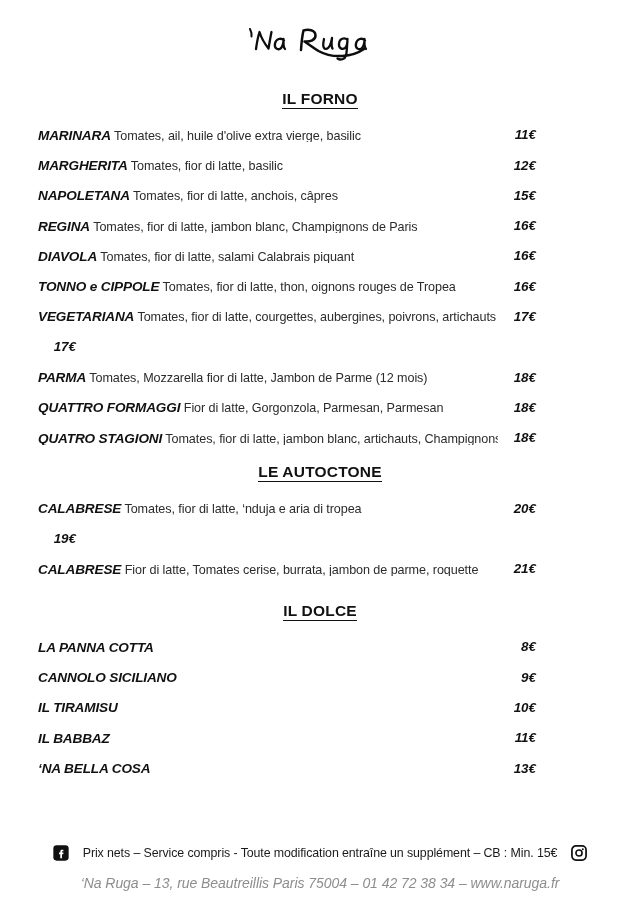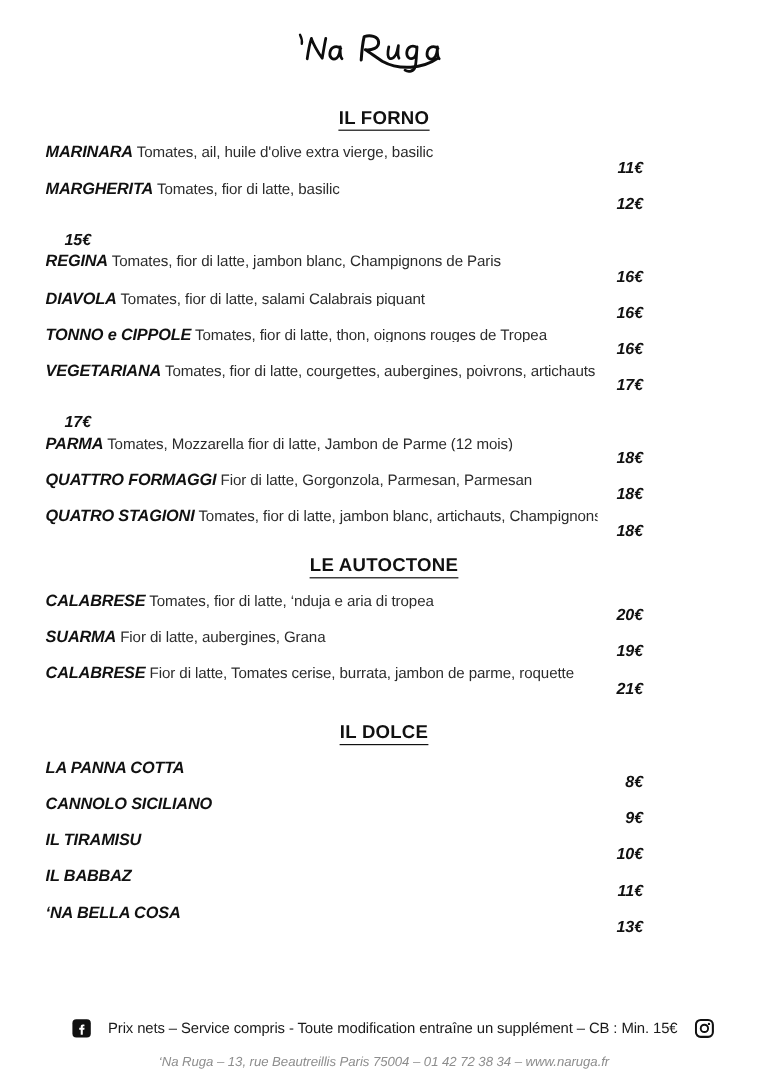--- a/index.html
+++ b/index.html
@@ -41,21 +41,21 @@
   }
   .section-title span {
     border-bottom: 1.6px solid #111;
     padding-bottom: 1px;
   }
 
   .items { padding: 0; margin: 0; list-style: none; }
 
   .item {
     display: flex;
-    align-items: center;
+    align-items: flex-end;
     padding: 0 44px 0 38px;
     box-sizing: border-box;
     width: 580px;
     height: 30.3px;
   }
   .item-text {
     flex: 1 1 auto;
     min-width: 0;
     white-space: nowrap;
     overflow: hidden;
@@ -98,40 +98,40 @@
   .footer {
     position: absolute;
     left: 0;
     right: 0;
     bottom: 0;
     padding-bottom: 14px;
   }
   .footer-line {
     display: flex;
     align-items: center;
-    justify-content: flex-start;
+    justify-content: center;
     gap: 14px;
     padding: 0 60px;
   }
   .footer-note {
     font-size: 12.4px;
     color: #1b1b1b;
     white-space: nowrap;
     letter-spacing: -.1px;
   }
   .social {
     width: 16px;
     height: 16px;
     flex: 0 0 auto;
     display: block;
   }
   .footer-address {
     text-align: center;
     font-style: italic;
-    font-size: 11px;
+    font-size: 14px;
     color: #8d8d8d;
     margin-top: 14px;
     letter-spacing: -.05px;
   }
 </style>
 </head>
 <body>
 
 <div class="logo-wrap">
   <svg class="logo-svg" width="150" height="44" viewBox="0 0 300 88" aria-hidden="true">
@@ -161,20 +161,21 @@
   <ul class="items">
     <li class="item">
       <span class="item-text"><span class="item-name">MARINARA</span><span class="item-desc"> Tomates, ail, huile d'olive extra vierge, basilic</span></span>
       <span class="item-price">11€</span>
     </li>
     <li class="item">
       <span class="item-text"><span class="item-name">MARGHERITA</span><span class="item-desc"> Tomates, fior di latte, basilic</span></span>
       <span class="item-price">12€</span>
     </li>
     <li class="item">
+      <span class="item-text"><span class="item-name">NAPOLETANA</span><span class="item-desc"> Tomates, fior di latte, anchois, câpres</span></span>
       <span class="item-price">15€</span>
     </li>
     <li class="item">
       <span class="item-text"><span class="item-name">REGINA</span><span class="item-desc"> Tomates, fior di latte, jambon blanc, Champignons de Paris</span></span>
       <span class="item-price">16€</span>
     </li>
     <li class="item">
       <span class="item-text"><span class="item-name">DIAVOLA</span><span class="item-desc"> Tomates, fior di latte, salami Calabrais piquant</span></span>
       <span class="item-price">16€</span>
     </li>
@@ -207,21 +208,20 @@
 <div class="gap-after-forno"></div>
 
 <section class="section">
   <h2 class="section-title"><span>LE AUTOCTONE</span></h2>
   <ul class="items">
     <li class="item">
       <span class="item-text"><span class="item-name">CALABRESE</span><span class="item-desc"> Tomates, fior di latte, ‘nduja e aria di tropea</span></span>
       <span class="item-price">20€</span>
     </li>
     <li class="item">
-      <span class="item-text"><span class="item-name">SUARMA</span><span class="item-desc"> Fior di latte, aubergines, Grana</span></span>
       <span class="item-price">19€</span>
     </li>
     <li class="item">
       <span class="item-text"><span class="item-name">CALABRESE</span><span class="item-desc"> Fior di latte, Tomates cerise, burrata, jambon de parme, roquette</span></span>
       <span class="item-price">21€</span>
     </li>
   </ul>
 </section>
 
 <div class="gap-after-auto"></div>

